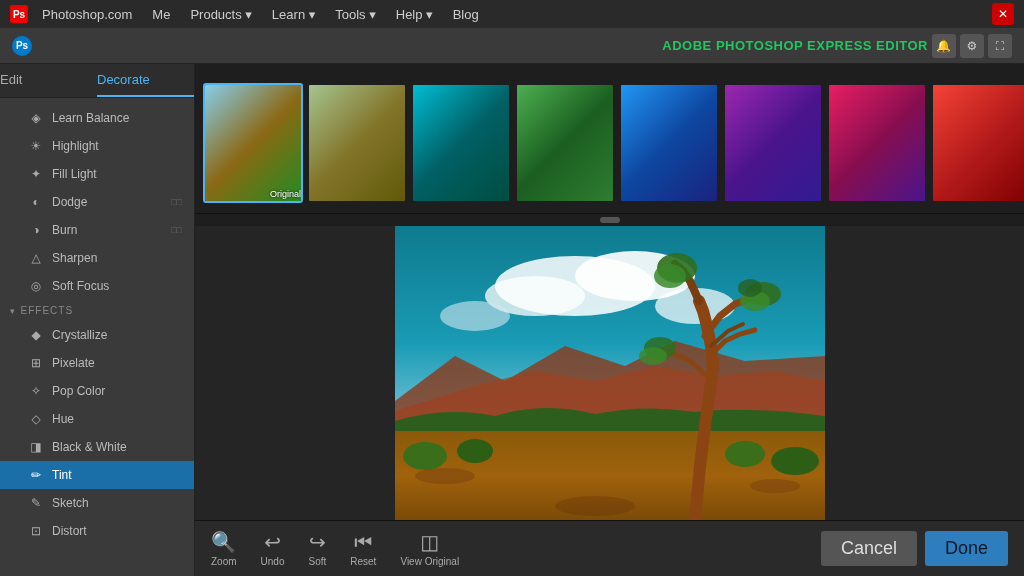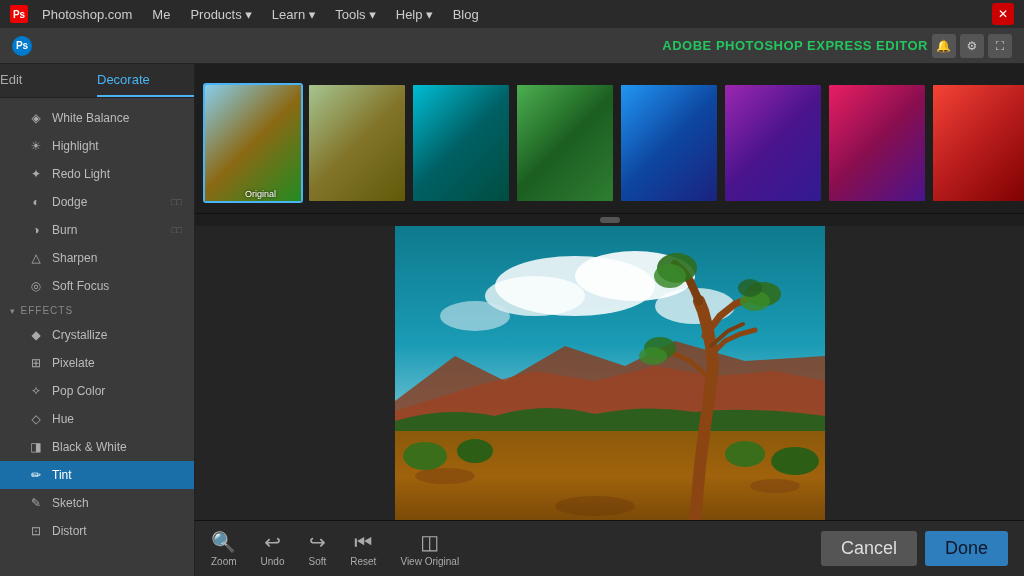--- a/index.html
+++ b/index.html
@@ -212,21 +212,21 @@
     .thumbnail-img {
       width: 100%;
       height: 100%;
       background-size: cover;
       background-position: center;
     }
     .thumbnail-label {
       position: absolute;
       bottom: 2px;
       left: 0; right: 0;
-      text-align: left;
+      text-align: right;
       font-size: 9px;
       color: white;
       text-shadow: 0 0 3px #000;
       padding-left: 40px;
     }
 
     
     .thumb-original { background: linear-gradient(135deg, #87ceeb 0%, #8b6914 50%, #228b22 100%); }
     .thumb-warm { background: linear-gradient(135deg, #a0c4a0 0%, #6b7a3a 50%, #4a5e1a 100%); filter: hue-rotate(-20deg) saturate(1.3); }
     .thumb-teal { background: linear-gradient(135deg, #00bcd4 0%, #006064 50%, #004d40 100%); }
@@ -346,29 +346,29 @@
     <div id="sidebar">
       <div id="sidebar-tabs">
         <div class="sidebar-tab">Edit</div>
         <div class="sidebar-tab active">Decorate</div>
       </div>
 
       <div id="sidebar-scroll">
 
         <div class="sidebar-item">
           <span class="sidebar-item-icon">◈</span>
-          <span>White Balance</span>
+          <span>Learn Balance</span>
         </div>
         <div class="sidebar-item">
           <span class="sidebar-item-icon">☀</span>
           <span>Highlight</span>
         </div>
         <div class="sidebar-item">
           <span class="sidebar-item-icon">✦</span>
-          <span>Redo Light</span>
+          <span>Fill Light</span>
         </div>
         <div class="sidebar-item">
           <span class="sidebar-item-icon">◐</span>
           <span>Dodge</span>
           <span class="sidebar-item-badge">□□</span>
         </div>
         <div class="sidebar-item">
           <span class="sidebar-item-icon">◑</span>
           <span>Burn</span>
           <span class="sidebar-item-badge">□□</span>

